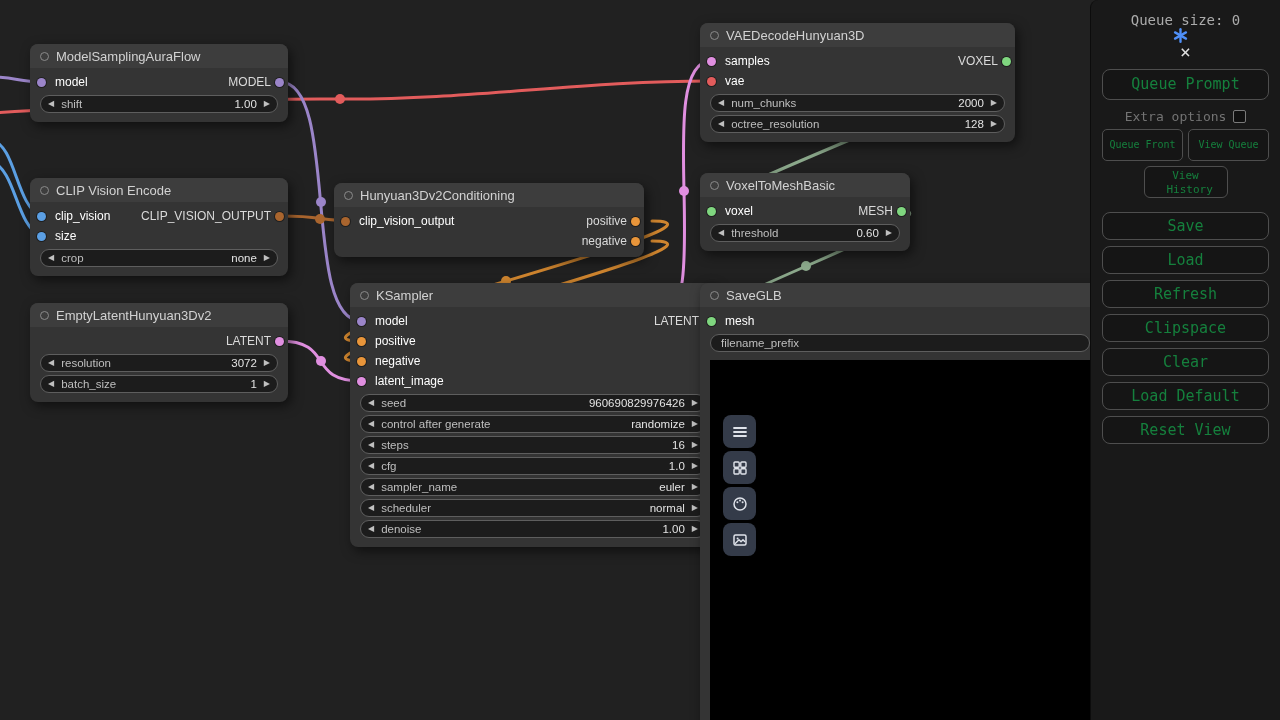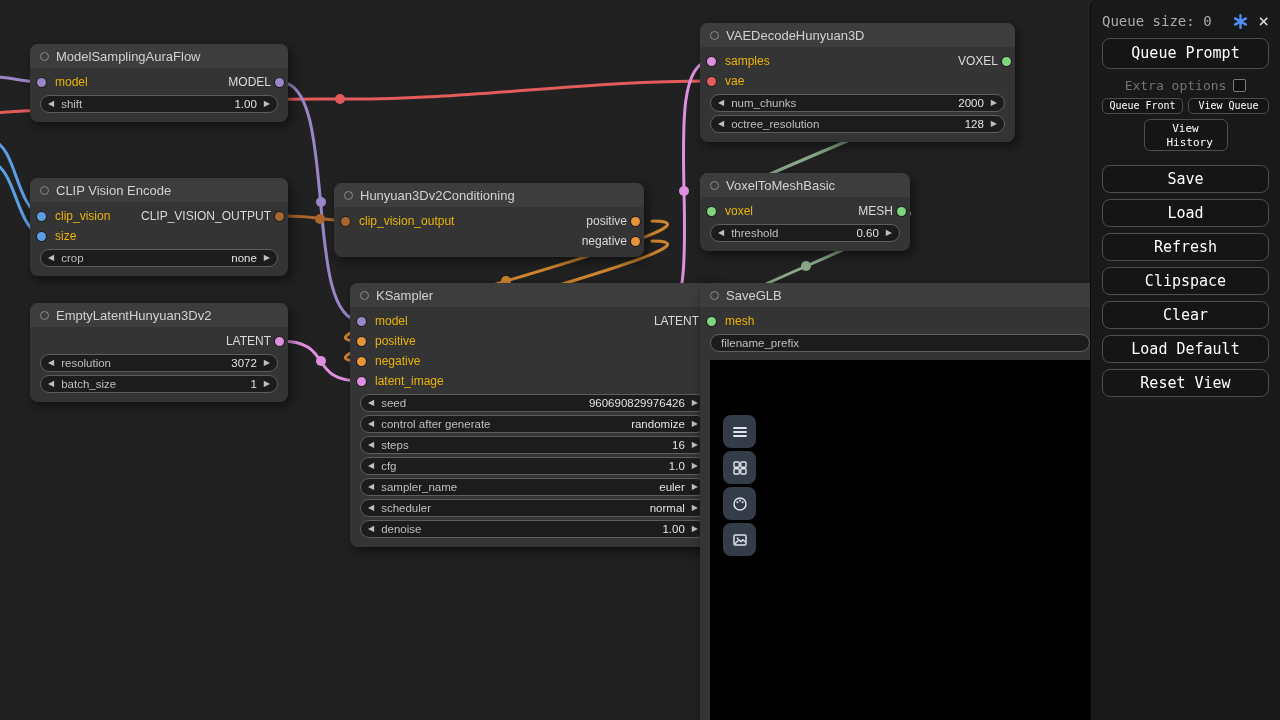--- a/index.html
+++ b/index.html
@@ -14,21 +14,21 @@
   svg.wires path{fill:none;stroke-width:3;stroke-linecap:round;}
 
   
   .node{position:absolute;z-index:2;background:#343434;border-radius:8px;
         box-shadow:3px 4px 12px rgba(0,0,0,.55);padding-bottom:6px;box-sizing:border-box;}
   .node-title{height:24px;background:#3d3d3d;border-radius:8px 8px 0 0;display:flex;
         align-items:center;gap:7px;padding:0 10px;font-size:13px;color:#d2d2d2;white-space:nowrap;}
   .tdot{width:9px;height:9px;border-radius:50%;box-sizing:border-box;border:1.5px solid #8a8a8a;flex:0 0 auto;}
   .rows{padding-top:4px;}
   .prow{position:relative;height:20px;display:flex;align-items:center;padding:0 17px;font-size:12px;white-space:nowrap;}
-  .in-label{color:#eab308;margin-left:8px;}
+  .in-label{color:#ffffff;margin-left:8px;}
   .out-label{margin-left:auto;color:#dadada;}
   .pdot{position:absolute;top:50%;width:9px;height:9px;margin-top:-4.5px;border-radius:50%;
         box-shadow:0 0 0 1px rgba(0,0,0,.4);}
   .pdot.in{left:7px;} .pdot.out{right:4px;}
   .c-model{background:#9b85c9;} .c-clipv{background:#5b9fe3;} .c-cvo{background:#a9652e;}
   .c-cond{background:#e8953a;} .c-latent{background:#e08fe0;} .c-vae{background:#e25c5c;}
   .c-green{background:#7fd67f;}
 
   .widget{height:18px;margin:3px 10px;background:#1c1c1c;border:1px solid #5e5e5e;border-radius:9px;
         display:flex;align-items:center;padding:0 7px;font-size:11.5px;box-sizing:border-box;white-space:nowrap;}
@@ -38,31 +38,31 @@
   .widget.textw .wname{margin-left:3px;}
 
   .preview{margin:8px 10px 0 10px;background:#000;height:380px;position:relative;}
   .ptoolbar{position:absolute;left:13px;top:55px;display:flex;flex-direction:column;gap:3px;}
   .pbtn{width:33px;height:33px;background:#343b49;border-radius:8px;display:flex;align-items:center;justify-content:center;}
 
   
   .sidebar{position:absolute;left:1090px;top:0;width:190px;height:720px;background:#191919;z-index:10;
         box-sizing:border-box;padding:10px 11px;border-left:1px solid #0c0c0c;border-top-left-radius:8px;
         font-family:"DejaVu Sans Mono","Liberation Mono",monospace;}
-  .sb-head{display:flex;align-items:center;color:#ababab;font-size:14px;margin:2px 0 8px;}
+  .sb-head{display:flex;align-items:center;color:#ababab;font-size:14px;margin:2px 0 8px;flex-direction:column;}
   .sb-head .spacer{flex:1;}
   .gear-wrap{margin-right:10px;display:flex;align-items:center;}
   .close{color:#e0e0e0;font-size:18px;line-height:1;cursor:default;}
   .btn{display:block;width:100%;box-sizing:border-box;background:#151515;border:1px solid #4e4e4e;
-        border-radius:8px;color:#ffffff;text-align:center;font-family:inherit;padding:0;}
+        border-radius:8px;color:#15803d;text-align:center;font-family:inherit;padding:0;}
   .btn-queue{height:31px;font-size:15px;line-height:29px;}
   .extra{display:flex;align-items:center;justify-content:center;gap:7px;color:#737373;font-size:13px;margin:9px 0 5px;}
   .checkbox{width:13px;height:13px;border:1px solid #7a7a7a;background:#101010;border-radius:2px;box-sizing:border-box;}
   .sb-smallrow{display:flex;gap:5px;margin-bottom:5px;}
-  .btn-small{flex:1;height:16px;font-size:10px;line-height:14px;border-radius:5px;}
+  .btn-small{flex:1;height:32px;font-size:10px;line-height:14px;border-radius:5px;}
   .btn-history{width:84px;height:32px;margin:0 auto 14px;font-size:11px;line-height:1.25;padding:2px 22px;border-radius:6px;white-space:normal;}
   .btn-action{height:28px;font-size:15px;line-height:26px;margin-bottom:6px;}
 </style>
 </head>
 <body>
 
 <div class="canvas">
 
   <svg class="wires" width="1280" height="720">
     <path d="M -8 77 C 14 77, 20 82, 41 82" stroke="#9b85c9"></path>

